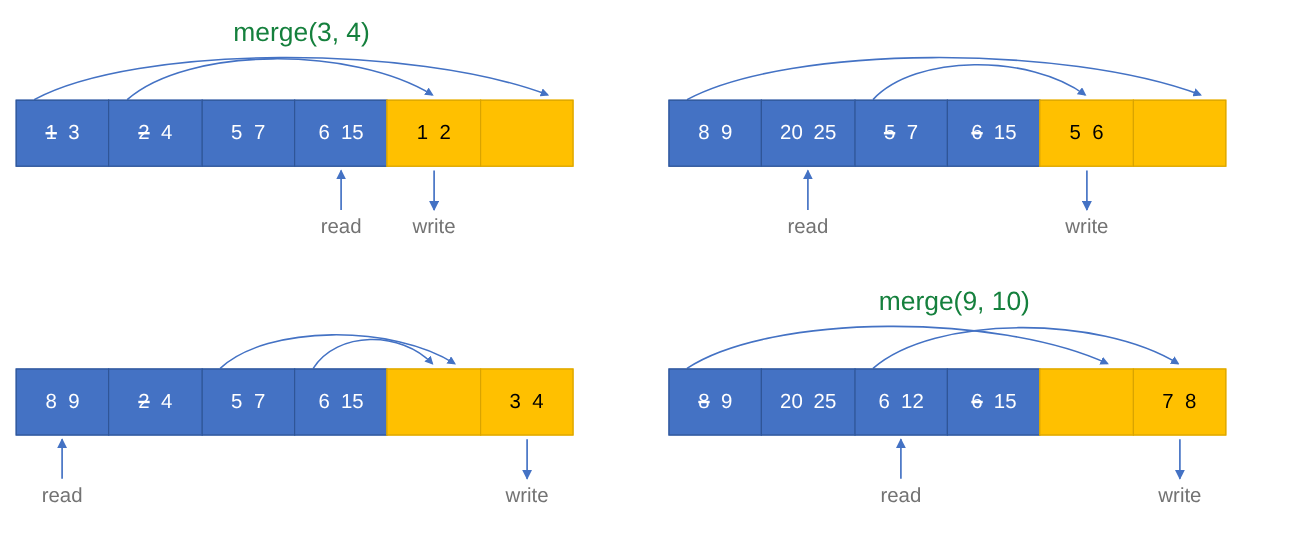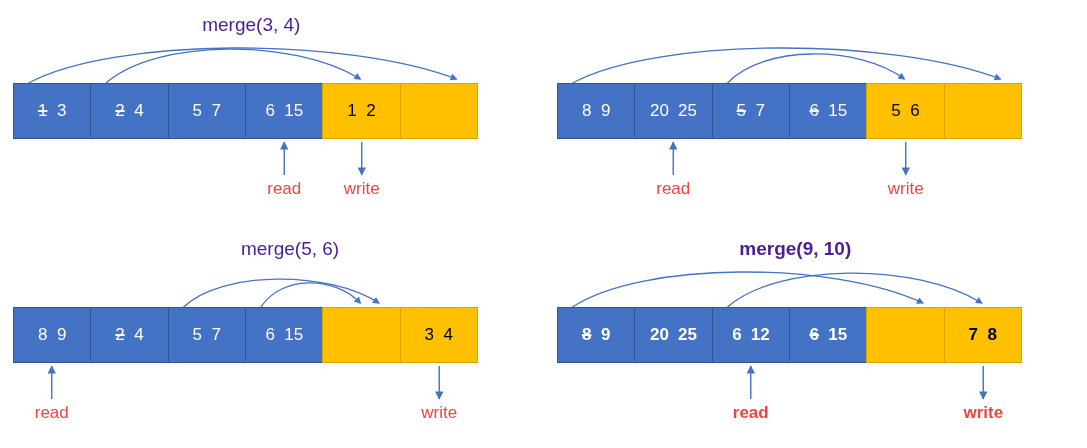--- a/index.html
+++ b/index.html
@@ -15,27 +15,27 @@
     overflow: hidden;
   }
   .panel {
     position: absolute;
     width: 543px;
     height: 224px;
   }
   .panel-tl { left: 0px;   top: 0px; }
   .panel-tr { left: 544px; top: 0px; }
   .panel-bl { left: 0px;   top: 224px; }
-  .panel-br { left: 544px; top: 224px; font-weight: bold; }
+  .panel-br { left: 544px; top: 224px; }
 
   .panel-title {
     position: absolute;
     top: 14px;
-    font-size: 19px;
-    color: #4c1d95;
+    font-size: 22px;
+    color: #15803d;
     white-space: nowrap;
     text-align: left;
     transform: translateX(-50%);
   }
 
   .array-bar {
     position: absolute;
     left: 13px;
     top: 83px;
     width: 465px;
@@ -80,21 +80,21 @@
     position: absolute;
     left: 0;
     top: 0;
     width: 543px;
     height: 224px;
     pointer-events: none;
   }
   .ptr-label {
     position: absolute;
     font-size: 17px;
-    color: #ef4444;
+    color: #737373;
     white-space: nowrap;
     transform: translateX(-50%);
   }
 </style>
 </head>
 <body>
 
 <div id="root">
     <div class="panel panel-tl">
       <div class="panel-title" style="left: 251.312px;">merge(3, 4)</div>
@@ -173,21 +173,20 @@
         <div class="cell orange">
           <span class="v">5</span>
           <span class="v">6</span>
         </div>
         <div class="cell orange"></div>
       </div>
       <div class="ptr-label" style="left: 129.25px; top: 179px;">read</div>
       <div class="ptr-label" style="left: 361.75px; top: 179px;">write</div>
     </div>
     <div class="panel panel-bl">
-      <div class="panel-title" style="left: 290.062px;">merge(5, 6)</div>
       <svg class="arcs" viewBox="0 0 543 224">
         <defs>
           <marker id="ah2" viewBox="0 0 10 10" refX="8" refY="5" markerWidth="5.5" markerHeight="5.5" orient="auto-start-reverse">
             <path d="M 0 0 L 10 5 L 0 10 z" fill="#4472C4"></path>
           </marker>
           <marker id="ahp2" viewBox="0 0 10 10" refX="9" refY="5" markerWidth="6" markerHeight="6" orient="auto-start-reverse">
             <path d="M 0 0 L 10 5 L 0 10 z" fill="#4472C4"></path>
           </marker>
         </defs>
         <path d="M 183.5 83 C 222.56 46.399499999999996, 328.022 46.399499999999996, 378.8 79" fill="none" stroke="#4472C4" stroke-width="1.3" marker-end="url(#ah2)"></path>

